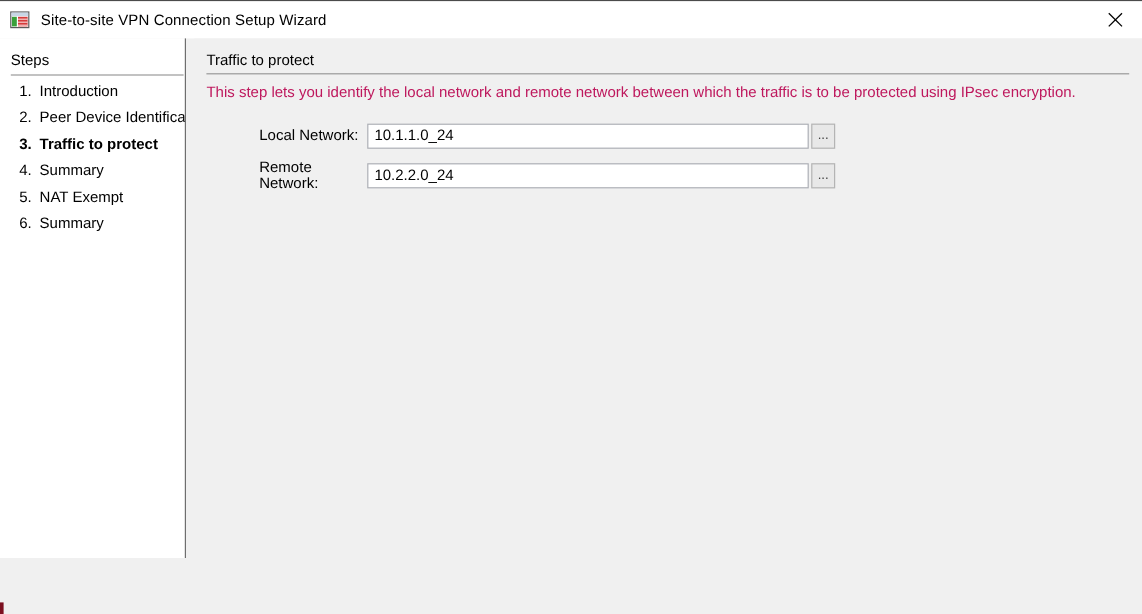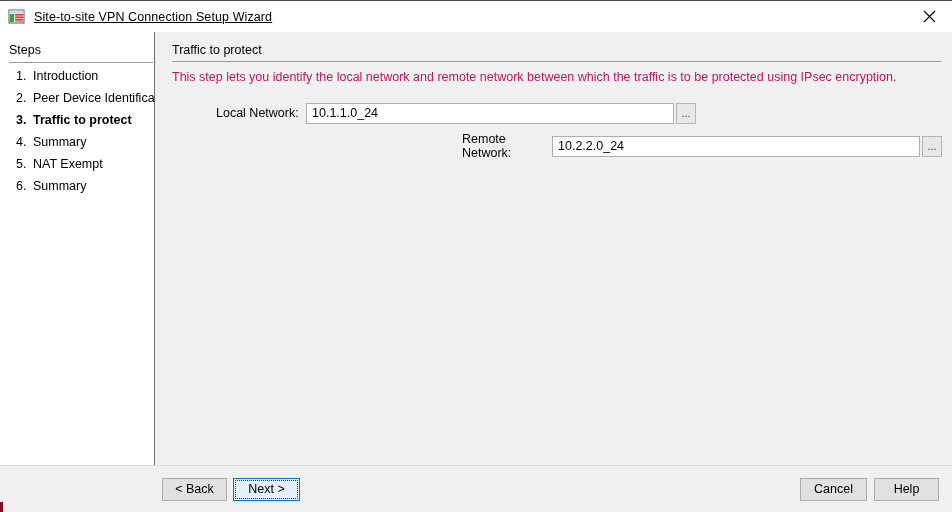--- a/index.html
+++ b/index.html
@@ -29,21 +29,20 @@
   
   .titlebar {
     position: absolute;
     left: 0;
     top: 0;
     width: 952px;
     height: 31px;
     background: #ffffff;
     display: flex;
     align-items: center;
-    text-decoration: underline;
   }
   .title-icon {
     width: 17px;
     height: 17px;
     margin-left: 8px;
     margin-right: 9px;
     flex: 0 0 auto;
     display: block;
   }
   .title-text {
@@ -167,21 +166,21 @@
     left: 10px;
     top: 67px;
     width: 770px;
   }
   .form-row {
     position: relative;
     height: 28px;
     display: flex;
     align-items: center;
   }
-  .form-row + .form-row { margin-top: 5px; justify-content: flex-end; }
+  .form-row + .form-row { margin-top: 5px; }
   .field-label {
     width: 90px;
     flex: 0 0 auto;
     font-size: 12.5px;
     color: #000000;
     margin-left: 44px;
   }
   .field-input {
     width: 368px;
     height: 21px;
@@ -343,25 +342,16 @@
           <span class="field-label">Remote Network:</span>
           <input class="field-input" type="text" value="10.2.2.0_24" style="">
           <button class="browse-btn">...</button>
         </div>
 
       </div>
     </div>
 
   </div>
 
-  <div class="footer">
-    <button class="btn btn-back">&lt; Back</button>
-    <button class="btn btn-next">
-      <span>Next &gt;</span>
-      <span class="focus-ring"></span>
-    </button>
-    <button class="btn btn-cancel">Cancel</button>
-    <button class="btn btn-help">Help</button>
-  </div>
 
   <div class="corner-artifact"></div>
 
 </div>
 
 </body></html>

